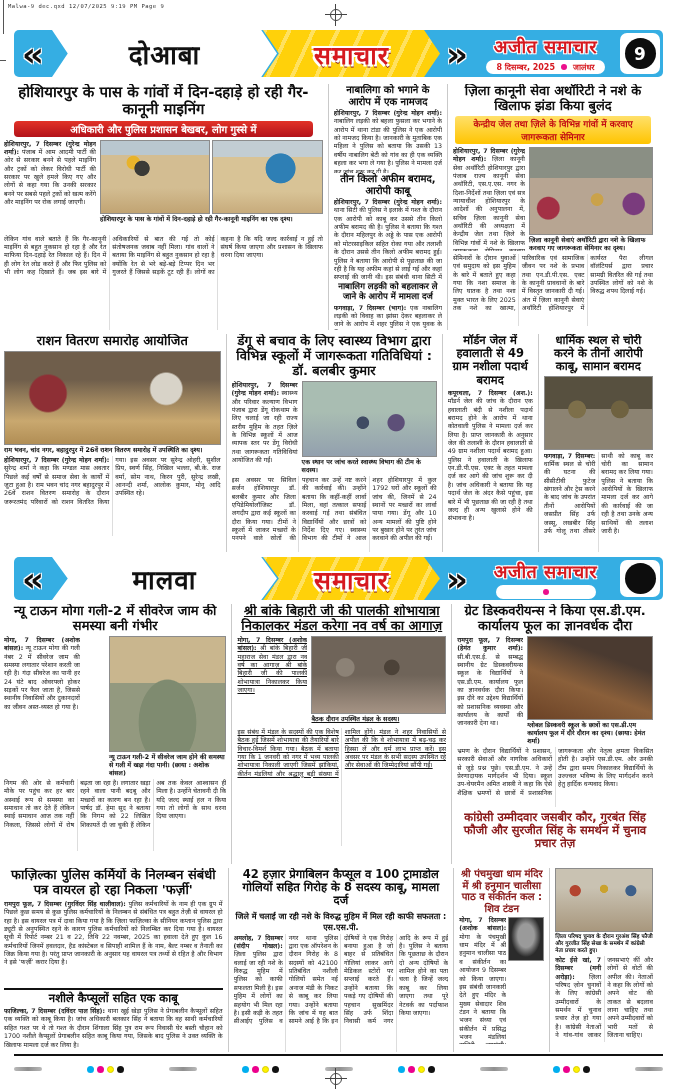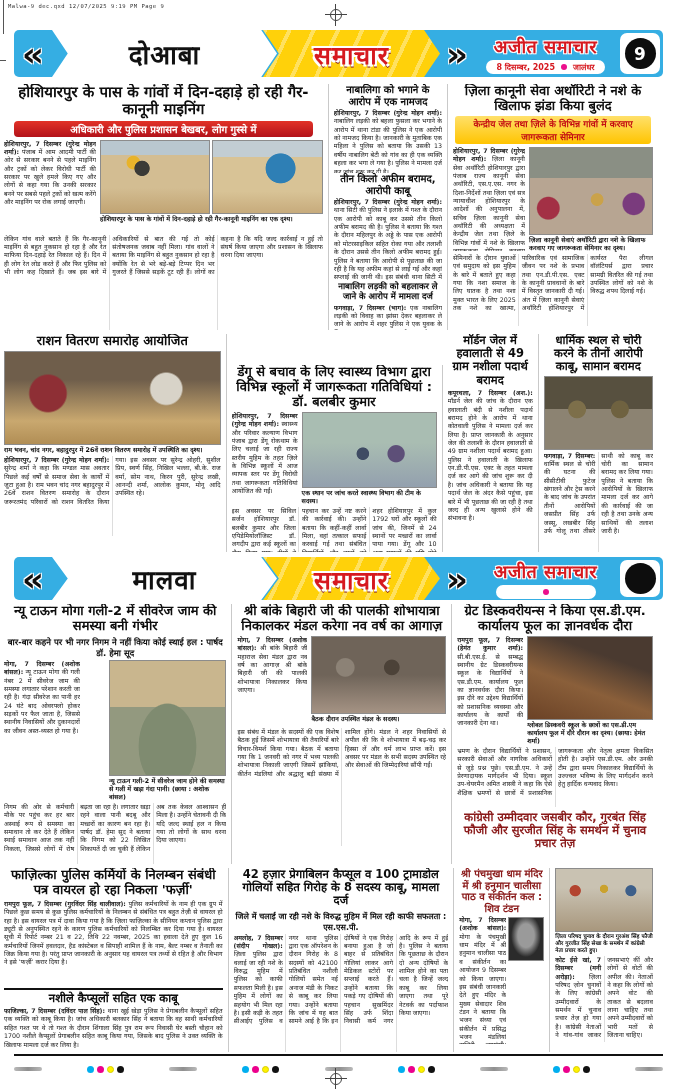--- a/index.html
+++ b/index.html
@@ -197,21 +197,21 @@
   <div class="row rowB">
     <div class="col" style="width:224px;">
       <div class="hl hl-lg">राशन वितरण समारोह आयोजित</div>
       <div class="photo ph-ration" style="height:94px;"></div>
       <div class="cap">राम भवन, चांद नगर, बहादुरपुर में 26वें राशन वितरण समारोह में उपस्थिति का दृश्य।</div>
       <div class="body cols2" style="height:80px;margin-top:2px;">
         <span class="dl">होशियारपुर, 7 दिसम्बर (गुरेन्द्र मोहन शर्मा):</span> <span>सुरेन्द्र शर्मा ने कहा कि मण्डल मास अवतार पिछले कई वर्षों से समाज सेवा के कार्यों में जुटा हुआ है। राम भवन चांद नगर बहादुरपुर में 26वें राशन वितरण समारोह के दौरान जरूरतमंद परिवारों को राशन वितरित किया गया। इस अवसर पर सुरेन्द्र ओहरी, सुशील प्रिय, स्वर्ण सिंह, निखिल भल्ला, बी.के. राज वर्मा, सोम नाथ, किरन पुरी, सुरेन्द्र लखी, आनन्दी शर्मा, आलोक कुमार, मोनू आदि उपस्थित रहे।</span>
       </div>
     </div>
 
-    <div class="col" style="width:212px;margin-top:31px;">
+    <div class="col" style="width:212px;">
       <div class="hl hl-lg">डेंगू से बचाव के लिए स्वास्थ्य विभाग द्वारा विभिन्न स्कूलों में जागरूकता गतिविधियां : डॉ. बलबीर कुमार</div>
       <div class="flexrow">
         <div class="body" style="width:66px;height:88px;">
           <span class="dl">होशियारपुर, 7 दिसम्बर (गुरेन्द्र मोहन शर्मा):</span> <span>स्वास्थ्य और परिवार कल्याण विभाग पंजाब द्वारा डेंगू रोकथाम के लिए चलाई जा रही राज्य स्तरीय मुहिम के तहत ज़िले के विभिन्न स्कूलों में आज व्यापक स्तर पर डेंगू विरोधी तथा जागरूकता गतिविधियां आयोजित की गईं।</span>
         </div>
         <div style="flex:1;">
           <div class="photo ph-dengue" style="height:76px;"></div>
           <div class="cap">एक स्थान पर जांच करते स्वास्थ्य विभाग की टीम के सदस्य।</div>
         </div>
       </div>
@@ -252,36 +252,35 @@
       </span>
     </div>
     <div class="pagebox">
       <div class="pagecircle"></div>
     </div>
   </div>
 
   <div class="row rowC">
     <div class="col" style="width:226px;">
       <div class="hl hl-lg">न्यू टाऊन मोगा गली-2 में सीवरेज जाम की समस्या बनी गंभीर</div>
-      <div class="sub-black">बार-बार कहने पर भी नगर निगम ने नहीं किया कोई स्थाई हल : पार्षद डॉ. हेमा सूद</div>
       <div class="flexrow">
         <div class="body" style="width:76px;height:134px;">
           <span class="dl">मोगा, 7 दिसम्बर (अशोक बांसल):</span> <span>न्यू टाऊन मोगा की गली नंबर 2 में सीवरेज जाम की समस्या लगातार परेशान करती जा रही है। गंदा सीवरेज का पानी हर 24 घंटे बाद ओवरफ्लो होकर सड़कों पर फैल जाता है, जिससे स्थानीय निवासियों और दुकानदारों का जीवन अस्त-व्यस्त हो गया है।</span>
         </div>
         <div style="flex:1;margin-left:25px;">
           <div class="photo ph-sewage" style="height:116px;"></div>
           <div class="cap">न्यू टाऊन गली-2 में सीवरेज जाम होने की समस्या से गली में खड़ा गंदा पानी। (छाया : अशोक बांसल)</div>
         </div>
       </div>
       <div class="body cols3" style="height:72px;margin-top:2px;">
         <span>निगम की ओर से कर्मचारी मौके पर पहुंच कर हर बार अस्थाई रूप से समस्या का समाधान तो कर देते हैं लेकिन स्थाई समाधान आज तक नहीं निकला, जिससे लोगों में रोष बढ़ता जा रहा है। लगातार खड़ा रहने वाला पानी बदबू और मच्छरों का कारण बन रहा है। पार्षद डॉ. हेमा सूद ने बताया कि निगम को 22 लिखित शिकायतें दी जा चुकी हैं लेकिन अब तक केवल आश्वासन ही मिला है। उन्होंने चेतावनी दी कि यदि जल्द स्थाई हल न किया गया तो लोगों के साथ धरना दिया जाएगा।</span>
       </div>
     </div>
 
-    <div class="col" style="width:212px;">
+    <div class="col" style="width:212px;text-decoration:underline;">
       <div class="hl hl-lg">श्री बांके बिहारी जी की पालकी शोभायात्रा निकालकर मंडल करेगा नव वर्ष का आगाज़</div>
       <div class="flexrow">
         <div class="body" style="width:70px;height:90px;">
           <span class="dl">मोगा, 7 दिसम्बर (अशोक बांसल):</span> <span>श्री बांके बिहारी जी महाराज सेवा मंडल द्वारा नव वर्ष का आगाज़ श्री बांके बिहारी जी की पालकी शोभायात्रा निकालकर किया जाएगा।</span>
         </div>
         <div style="flex:1;">
           <div class="photo ph-meeting" style="height:78px;"></div>
           <div class="cap">बैठक दौरान उपस्थित मंडल के सदस्य।</div>
         </div>
       </div>

